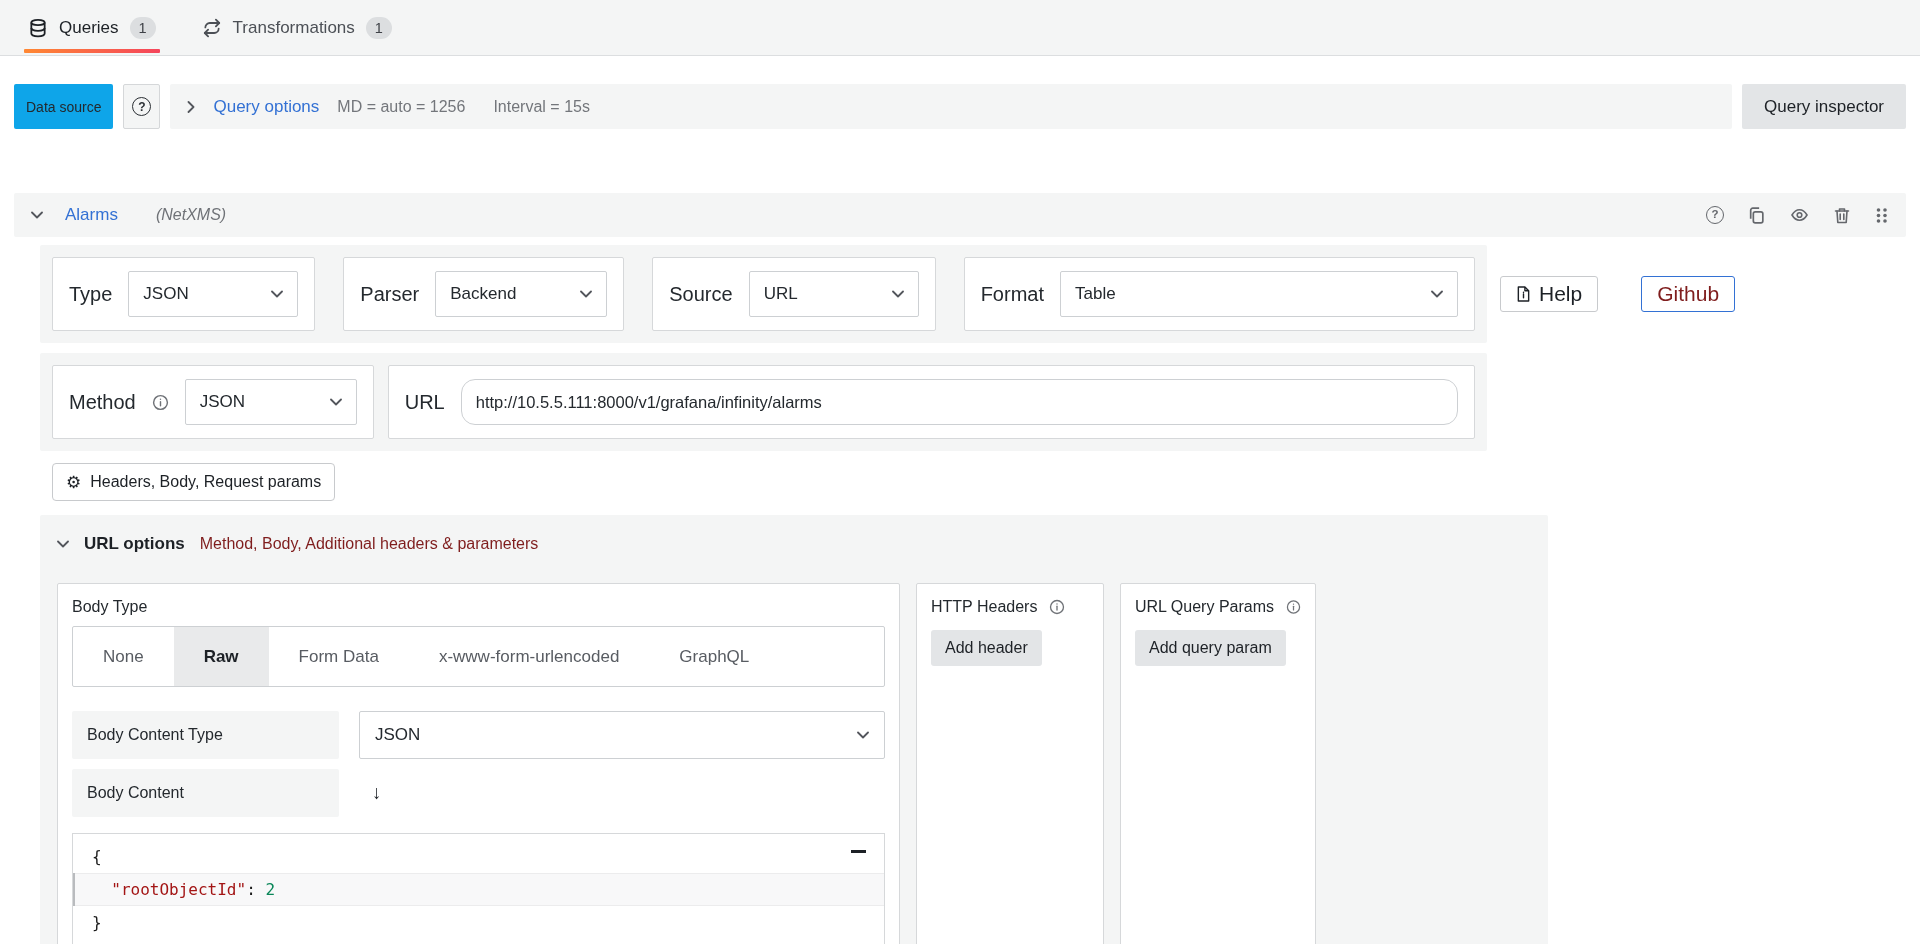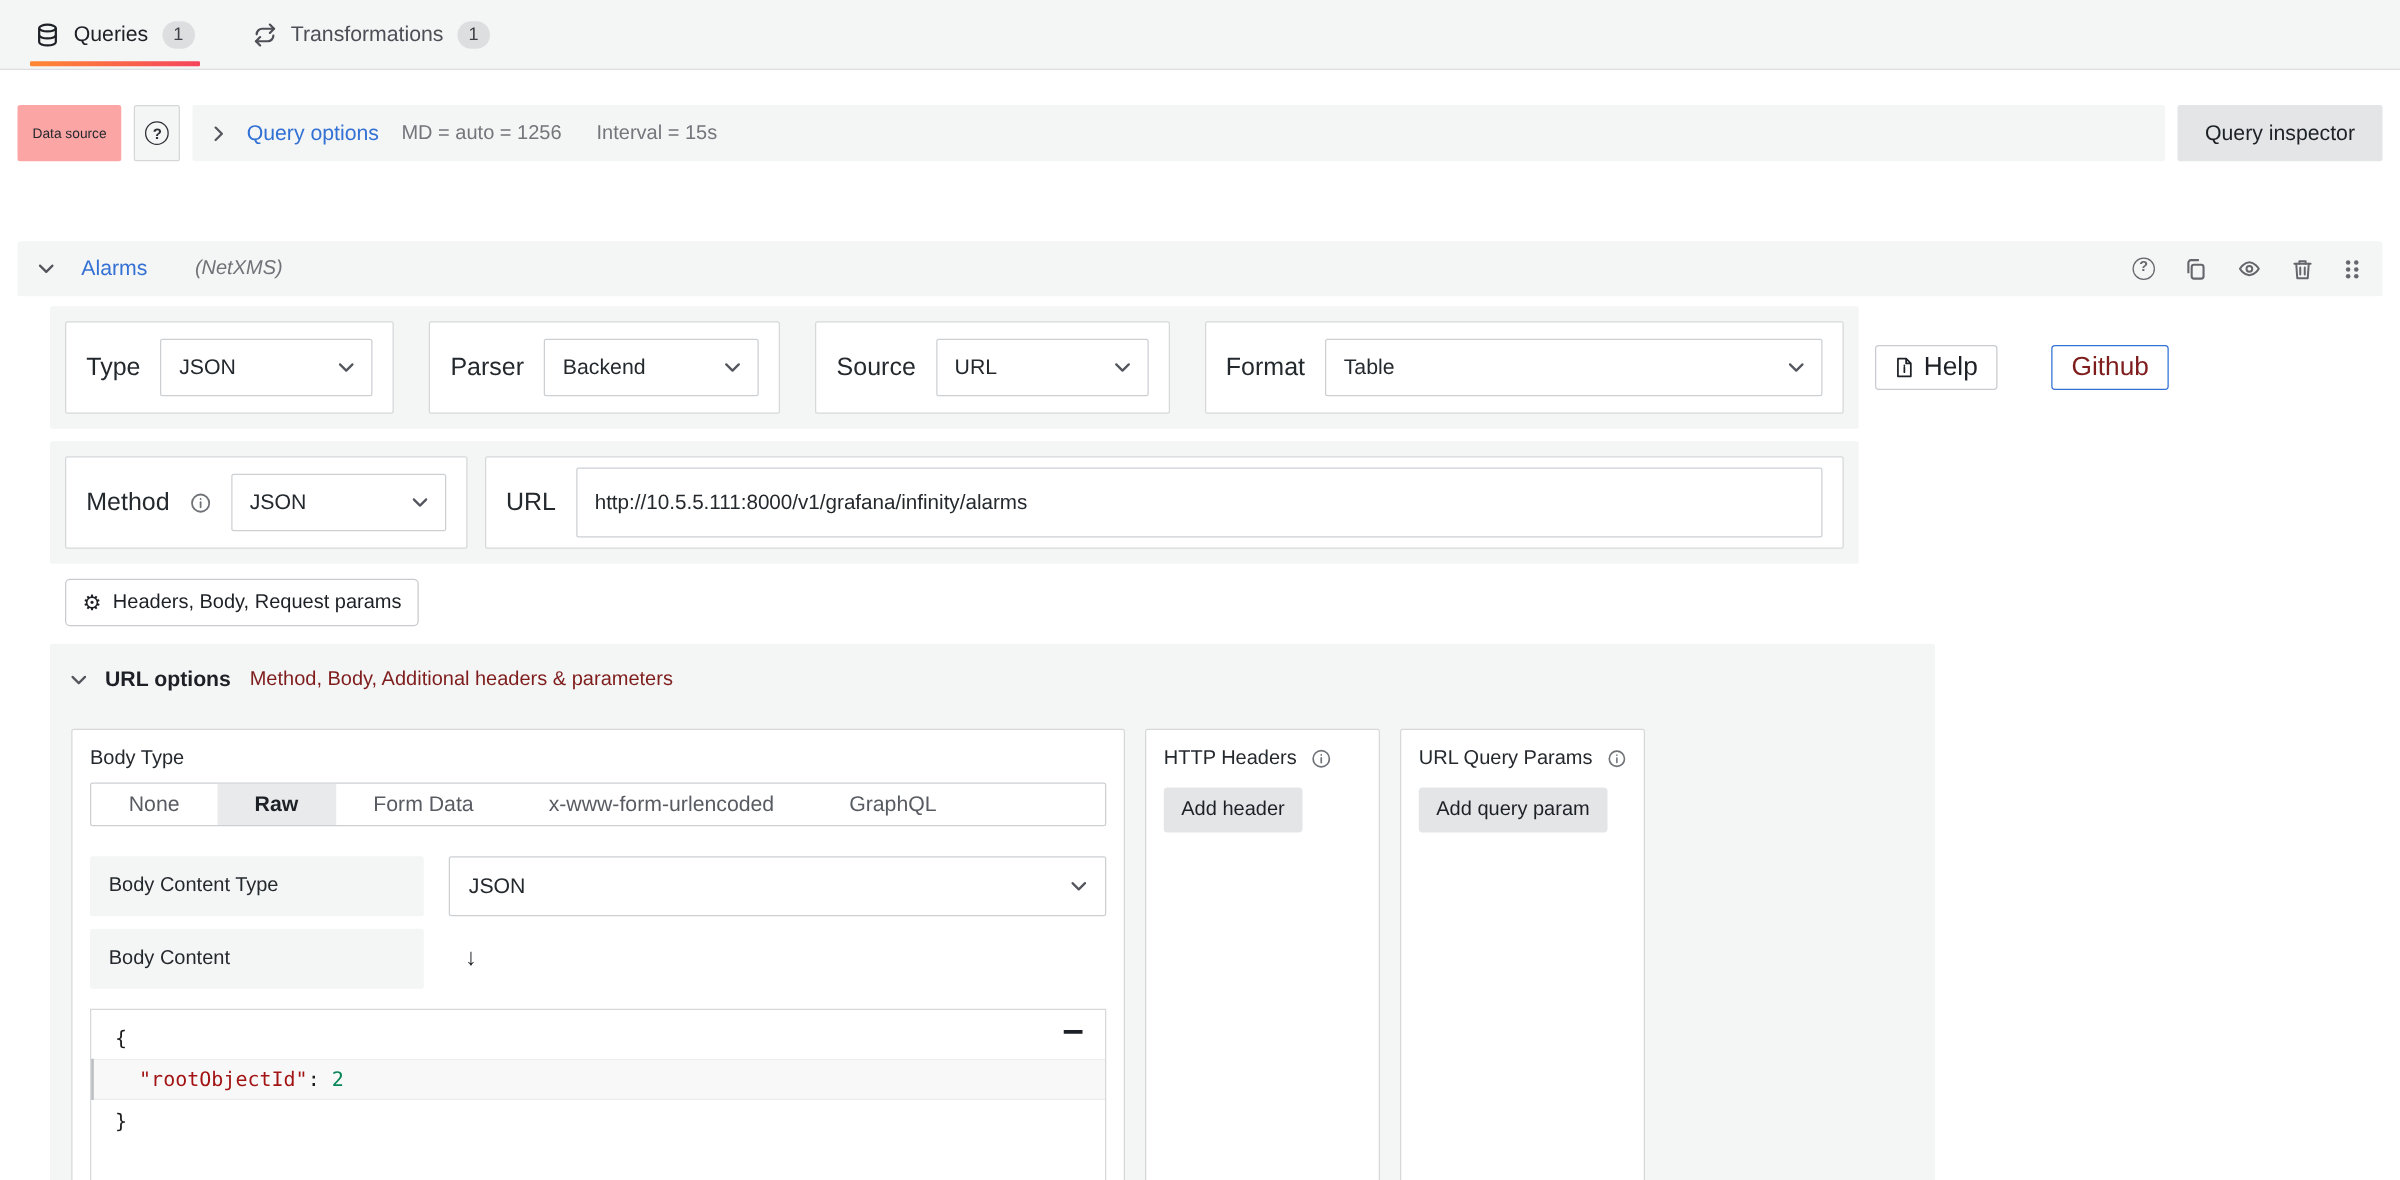--- a/index.html
+++ b/index.html
@@ -25,22 +25,22 @@
     background:linear-gradient(90deg,#ff8833,#f5455c);
   }
   .badge {
     background:#dcdee0; color:#3e4147; border-radius:12px;
     padding:2px 9px; font-size:14.5px; line-height:18px;
   }
 
   
   .toolbar { display:flex; gap:10px; margin:28px 14px 0 14px; height:45px; }
   .inline-label {
-    background:#fca5a5; border-radius:2px; display:flex; align-items:center;
-    padding:0 12px; font-size:11px; font-weight:500;
+    background:#0ea5e9; border-radius:2px; display:flex; align-items:center;
+    padding:0 12px; font-size:14px; font-weight:500;
   }
   .ds-select {
     width:346px; background:#fff; border:1px solid #cdd0d3; border-radius:2px;
     display:flex; align-items:center; gap:11px; padding:0 12px; font-size:17px;
   }
   .ds-select .spacer { flex:1; }
   .sq-btn {
     width:37px; background:#f4f5f5; border:1px solid #d5d7d9; border-radius:2px;
     display:flex; align-items:center; justify-content:center;
   }
@@ -89,21 +89,21 @@
   .btn {
     height:36px; background:#fff; border:1px solid #c8cacd; border-radius:3px;
     display:flex; align-items:center; gap:8px; padding:0 15px;
     font-size:21px; font-weight:500; color:#1d2126; font-family:inherit;
   }
   .btn-github { border-color:#3371d4; color:#7f1d1d;margin-left:30px; }
 
   .rowB { margin-top:10px; width:1447px; gap:14px; }
   .grp-url { flex:1; }
   .text-input {
-    flex:1; height:56px; border:1px solid #cdd0d3; border-radius:2px; background:#fff;
+    flex:1; height:46px; border:1px solid #cdd0d3; border-radius:14px; background:#fff;
     display:flex; align-items:center; padding:0 14px; font-size:16.5px; white-space:nowrap; overflow:hidden;
   }
 
   .rowC { margin:12px 0 0 12px; }
   .headers-btn {
     height:38px; background:#fff; border:1px solid #c8cacd; border-radius:4px;
     display:inline-flex; align-items:center; gap:9px; padding:0 13px;
     font-size:16px; color:#1d2126; font-family:inherit;
   }
   .gear-glyph { font-size:17px; line-height:1; }
@@ -114,21 +114,21 @@
     background:#f4f5f5; border-radius:2px; padding:14px 0 0 17px;
   }
   .options-header { display:flex; align-items:center; gap:15px; height:30px; }
   .oh-title { font-size:17px; font-weight:700; color:#1d2126; }
   .oh-sub { font-size:16px; color:#7f1d1d; }
   .panels { display:flex; gap:16px; margin-top:24px; align-items:flex-start; }
   .panel { background:#fff; border:1px solid #d6d8da; border-radius:2px; }
   .panel-body { width:843px; height:420px; padding:14px 14px 20px; }
   .pb-title { font-size:16px; font-weight:500; }
   .radio-bar {
-    margin-top:10px; height:35px; border:1px solid #cdd0d3; border-radius:2px;
+    margin-top:10px; height:61px; border:1px solid #cdd0d3; border-radius:2px;
     display:flex; align-items:stretch; background:#fff; overflow:hidden;
   }
   .radio-opt {
     display:flex; align-items:center; padding:0 30px; font-size:17px; color:#585c62; white-space:nowrap;
   }
   .radio-opt.selected { background:#e9eaeb; color:#1d2126; font-weight:700; }
   .field-row { margin-top:24px; display:flex; gap:20px; align-items:center; }
   .field-row.tight { margin-top:10px; }
   .field-label {
     width:267px; height:48px; background:#f4f5f5; border-radius:2px;

